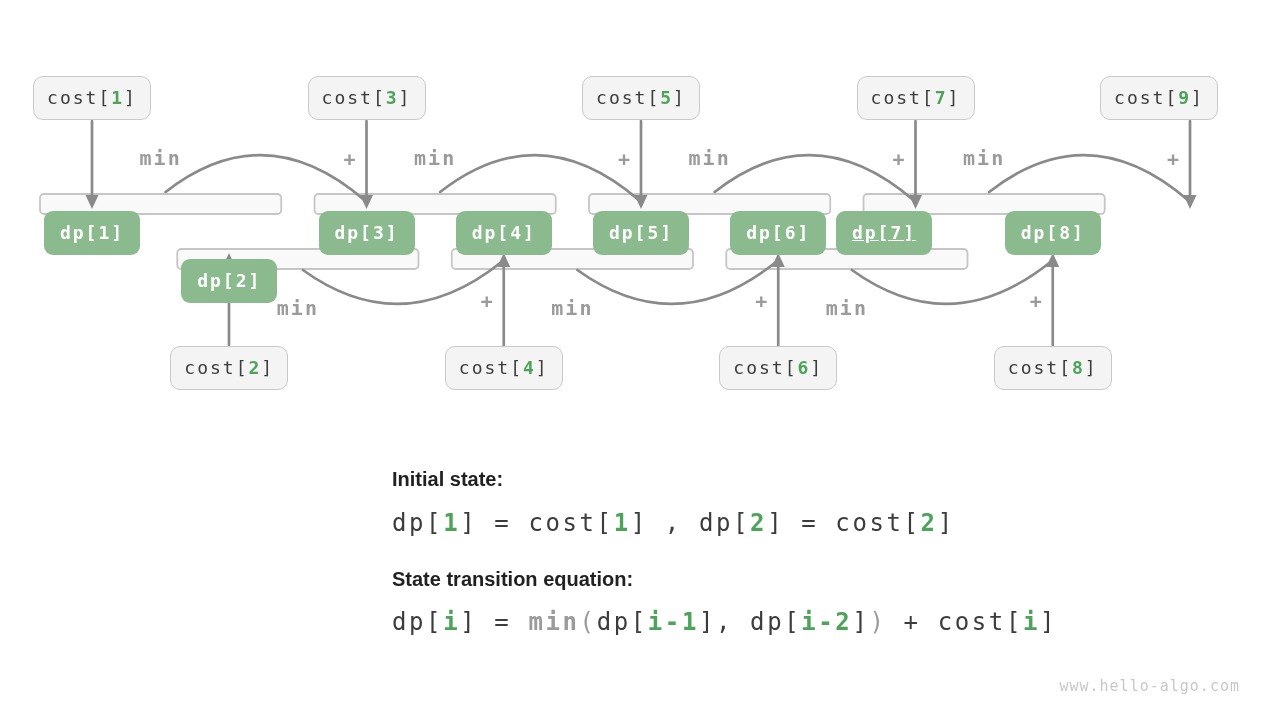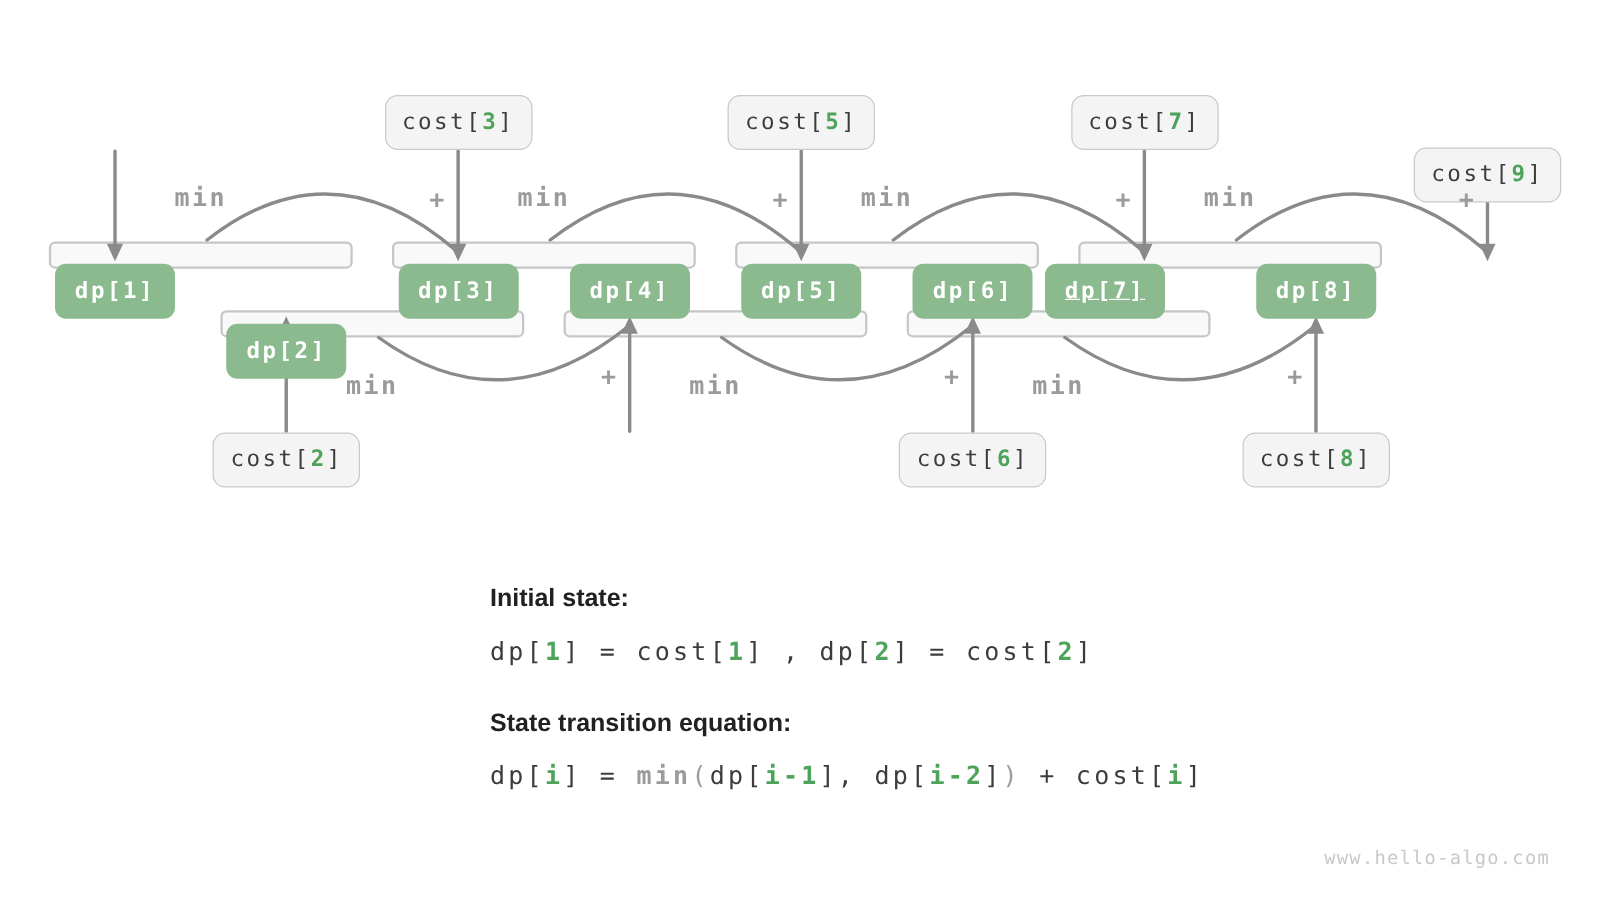--- a/index.html
+++ b/index.html
@@ -27,21 +27,21 @@
   .cost-box{position:absolute;width:118px;height:44px;background:var(--cost-box-fill);
           border:1.8px solid var(--cost-box-border);box-sizing:border-box;border-radius:10px;
           text-align:center;line-height:41px;color:var(--dark-text);font-size:18px;letter-spacing:2px;}
   .cost-num{color:var(--number-green);font-weight:bold;}
 
   .op-label{position:absolute;transform:translate(-50%,-50%);color:var(--label-gray);
           font-weight:bold;font-size:20px;letter-spacing:2px;white-space:nowrap;}
 
   .note-heading{position:absolute;left:392px;font-family:"Liberation Sans","DejaVu Sans",sans-serif;
           font-weight:bold;font-size:20px;color:var(--heading-text);white-space:nowrap;}
-  .code-line{position:absolute;left:392px;font-size:20px;letter-spacing:2.6px;
+  .code-line{position:absolute;left:392px;font-size:24px;letter-spacing:2.6px;
           color:var(--dark-text);white-space:nowrap;}
   .seg-dark{color:var(--dark-text);}
   .seg-green{color:var(--number-green);font-weight:bold;}
   .seg-gray{color:var(--label-gray);}
   .seg-graybold{color:var(--label-gray);font-weight:bold;}
 
   .watermark{position:absolute;right:40px;top:677px;font-size:15px;letter-spacing:1px;
           color:var(--watermark-gray);}
 </style>
 </head>
@@ -84,27 +84,29 @@
     </svg>
   <div class="layer" id="box-layer">
       <div class="dp-box" style="left: 44px; top: 211px;"><span>dp[</span><span>1</span><span>]</span></div>
       <div class="dp-box" style="left: 181.25px; top: 211px; margin-top: 48px;"><span>dp[</span><span>2</span><span>]</span></div>
       <div class="dp-box" style="left: 318.5px; top: 211px;"><span>dp[</span><span>3</span><span>]</span></div>
       <div class="dp-box" style="left: 455.75px; top: 211px;"><span>dp[</span><span>4</span><span>]</span></div>
       <div class="dp-box" style="left: 593px; top: 211px;"><span>dp[</span><span>5</span><span>]</span></div>
       <div class="dp-box" style="left: 730.25px; top: 211px;"><span>dp[</span><span>6</span><span>]</span></div>
       <div class="dp-box" style="left: 836px; top: 211px; text-decoration: underline;"><span>dp[</span><span>7</span><span>]</span></div>
       <div class="dp-box" style="left: 1004.75px; top: 211px;"><span>dp[</span><span>8</span><span>]</span></div>
+      <div class="cost-box" style="left: 33px; top: 76px;"><span>cost[</span><span class="cost-num">1</span><span>]</span></div>
       <div class="cost-box" style="left: 170.25px; top: 346px;"><span>cost[</span><span class="cost-num">2</span><span>]</span></div>
       <div class="cost-box" style="left: 307.5px; top: 76px;"><span>cost[</span><span class="cost-num">3</span><span>]</span></div>
+      <div class="cost-box" style="left: 444.75px; top: 346px;"><span>cost[</span><span class="cost-num">4</span><span>]</span></div>
       <div class="cost-box" style="left: 582px; top: 76px;"><span>cost[</span><span class="cost-num">5</span><span>]</span></div>
       <div class="cost-box" style="left: 719.25px; top: 346px;"><span>cost[</span><span class="cost-num">6</span><span>]</span></div>
       <div class="cost-box" style="left: 856.5px; top: 76px;"><span>cost[</span><span class="cost-num">7</span><span>]</span></div>
       <div class="cost-box" style="left: 993.75px; top: 346px;"><span>cost[</span><span class="cost-num">8</span><span>]</span></div>
-      <div class="cost-box" style="left: 1131px; top: 76px; margin-top: 42px;"><span>cost[</span><span class="cost-num">9</span><span>]</span></div>
+      <div class="cost-box" style="left: 1100px; top: 76px;"><span>cost[</span><span class="cost-num">9</span><span>]</span></div>
     </div>
   <div class="layer" id="label-layer">
       <div class="op-label" style="left: 160.625px; top: 158px;">min</div>
       <div class="op-label" style="left: 350.5px; top: 159px;">+</div>
       <div class="op-label" style="left: 435.125px; top: 158px;">min</div>
       <div class="op-label" style="left: 625px; top: 159px;">+</div>
       <div class="op-label" style="left: 709.625px; top: 158px;">min</div>
       <div class="op-label" style="left: 899.5px; top: 159px;">+</div>
       <div class="op-label" style="left: 984.125px; top: 158px;">min</div>
       <div class="op-label" style="left: 1174px; top: 159px;">+</div>

